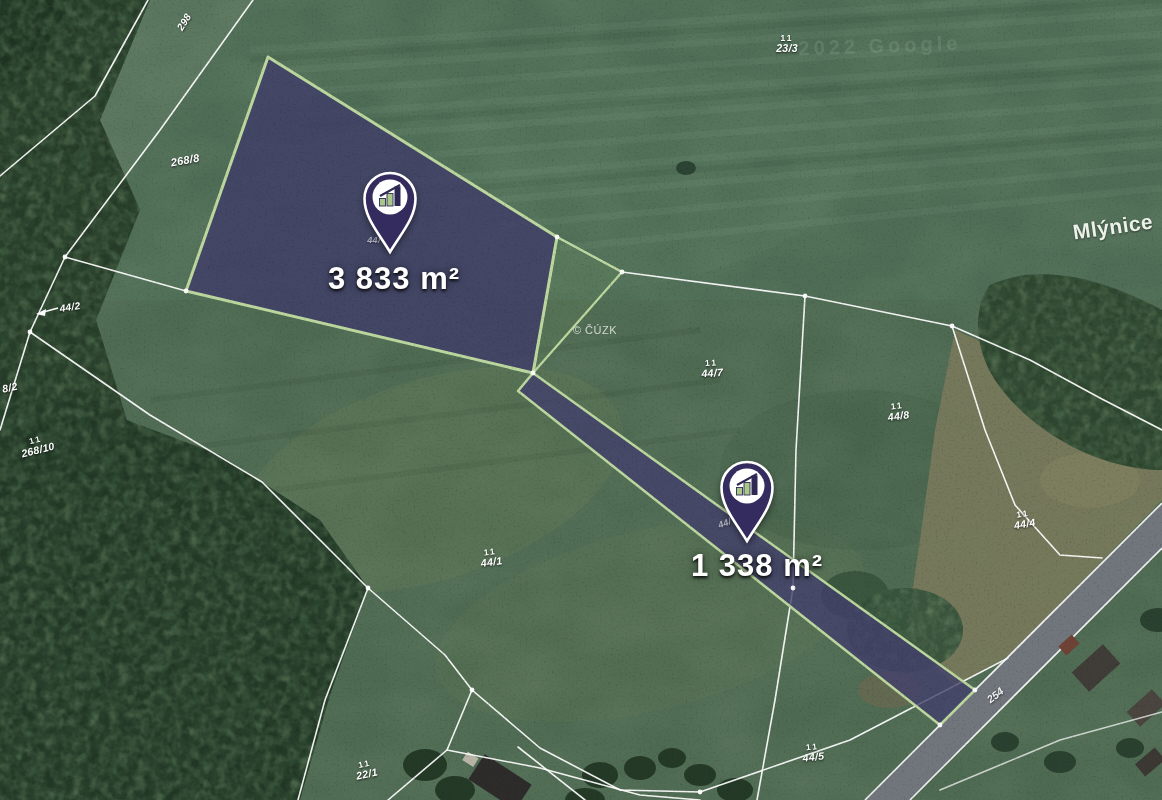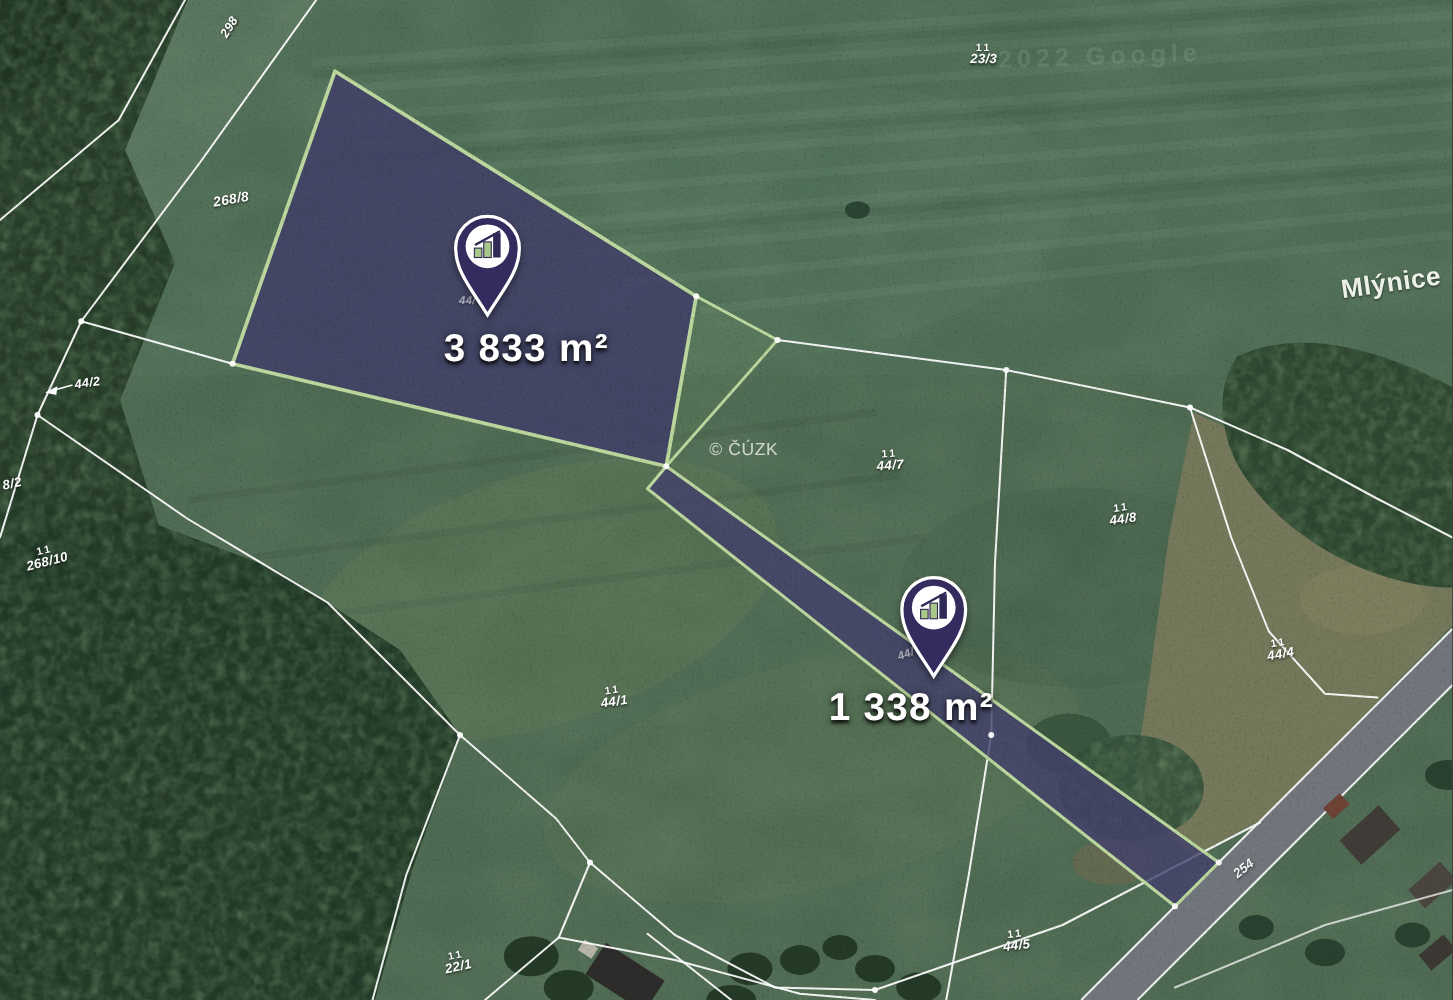--- a/index.html
+++ b/index.html
@@ -23,22 +23,22 @@
     position:absolute;transform:translate(-50%,-50%);
     color:#ffffff;font-size:31px;font-weight:800;letter-spacing:1px;white-space:nowrap;
     text-shadow:0 2px 3px rgba(0,0,0,.85),0 0 8px rgba(0,0,0,.45);
   }
   .place-label{
     position:absolute;left:1113px;top:227px;transform:translate(-50%,-50%) rotate(-8deg);
     color:#edf2e9;font-size:21px;font-weight:600;letter-spacing:.5px;
     text-shadow:0 1px 2px rgba(0,0,0,.55);white-space:nowrap;
   }
   .attribution{
-    position:absolute;left:595px;top:359px;transform:translate(-50%,-50%);
-    color:rgba(255,255,255,.72);font-size:14px;letter-spacing:.5px;white-space:nowrap;
+    position:absolute;left:595px;top:330px;transform:translate(-50%,-50%);
+    color:rgba(255,255,255,.72);font-size:11px;letter-spacing:.5px;white-space:nowrap;
   }
   .watermark{
     position:absolute;left:880px;top:46px;transform:translate(-50%,-50%) rotate(-2deg);
     color:rgba(255,255,255,.10);font-size:20px;font-weight:bold;letter-spacing:4px;white-space:nowrap;
   }
   .road-label{
     position:absolute;left:995px;top:695px;transform:translate(-50%,-50%) rotate(-38deg);
     color:rgba(255,255,255,.92);font-size:10.5px;font-weight:bold;font-style:italic;
     text-shadow:0 1px 2px rgba(0,0,0,.6);white-space:nowrap;
   }
@@ -267,22 +267,22 @@
         <div class="plabel faded" style="left: 725px; top: 524px; font-size: 9px; transform: translate(-50%, -50%) rotate(-20deg);">
           <span>44/</span>
         </div>
       </div>
 
     <div class="watermark">2022 Google</div>
     <div class="place-label">Mlýnice</div>
     <div class="attribution">© ČÚZK</div>
     <div class="road-label">254</div>
 
-    <div class="area-label" style="left: 421px; top: 279px;">3 833 m²</div>
-    <div class="area-label" style="left: 729px; top: 566px;">1 338 m²</div>
+    <div class="area-label" style="left: 394px; top: 279px;">3 833 m²</div>
+    <div class="area-label" style="left: 757px; top: 566px;">1 338 m²</div>
   </div>
 
   <div class="pin" style="left: 360px; top: 167px;">
     <svg width="60" height="88" viewBox="0 0 60 88">
       <path d="M30,85 C17,64 4.5,50 4.5,31.5 A25.5,25.5 0 1,1 55.5,31.5 C55.5,50 43,64 30,85 Z" fill="#342c5e" stroke="#ffffff" stroke-width="2.6"></path>
       <circle cx="30" cy="30" r="17.5" fill="#ffffff"></circle>
       <g>
         <rect x="19.5" y="31.5" width="6" height="7.5" fill="#a9c789" stroke="#2f2a55" stroke-width="0.9"></rect>
         <rect x="27" y="26.5" width="6" height="12.5" fill="#a9c789" stroke="#2f2a55" stroke-width="0.9"></rect>
         <rect x="34.5" y="19.5" width="6" height="19.5" fill="#2f2a55"></rect>

